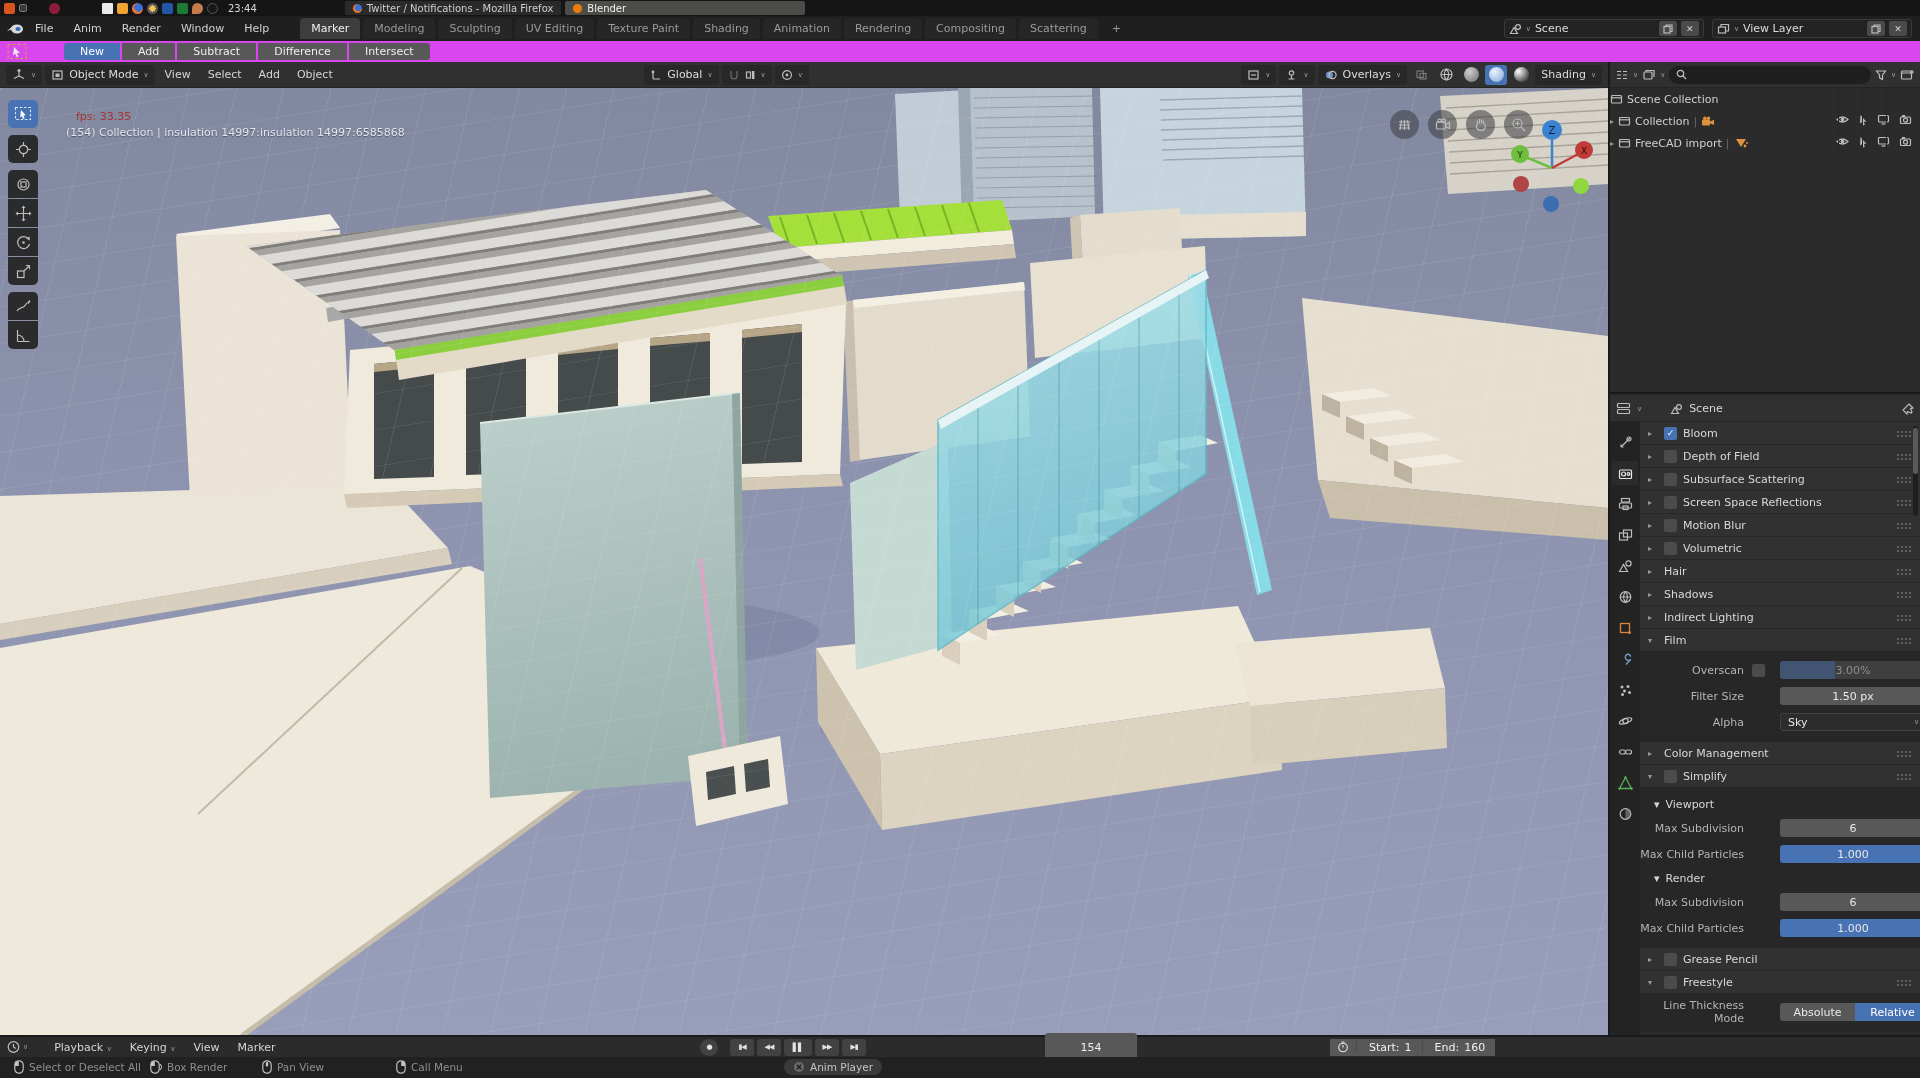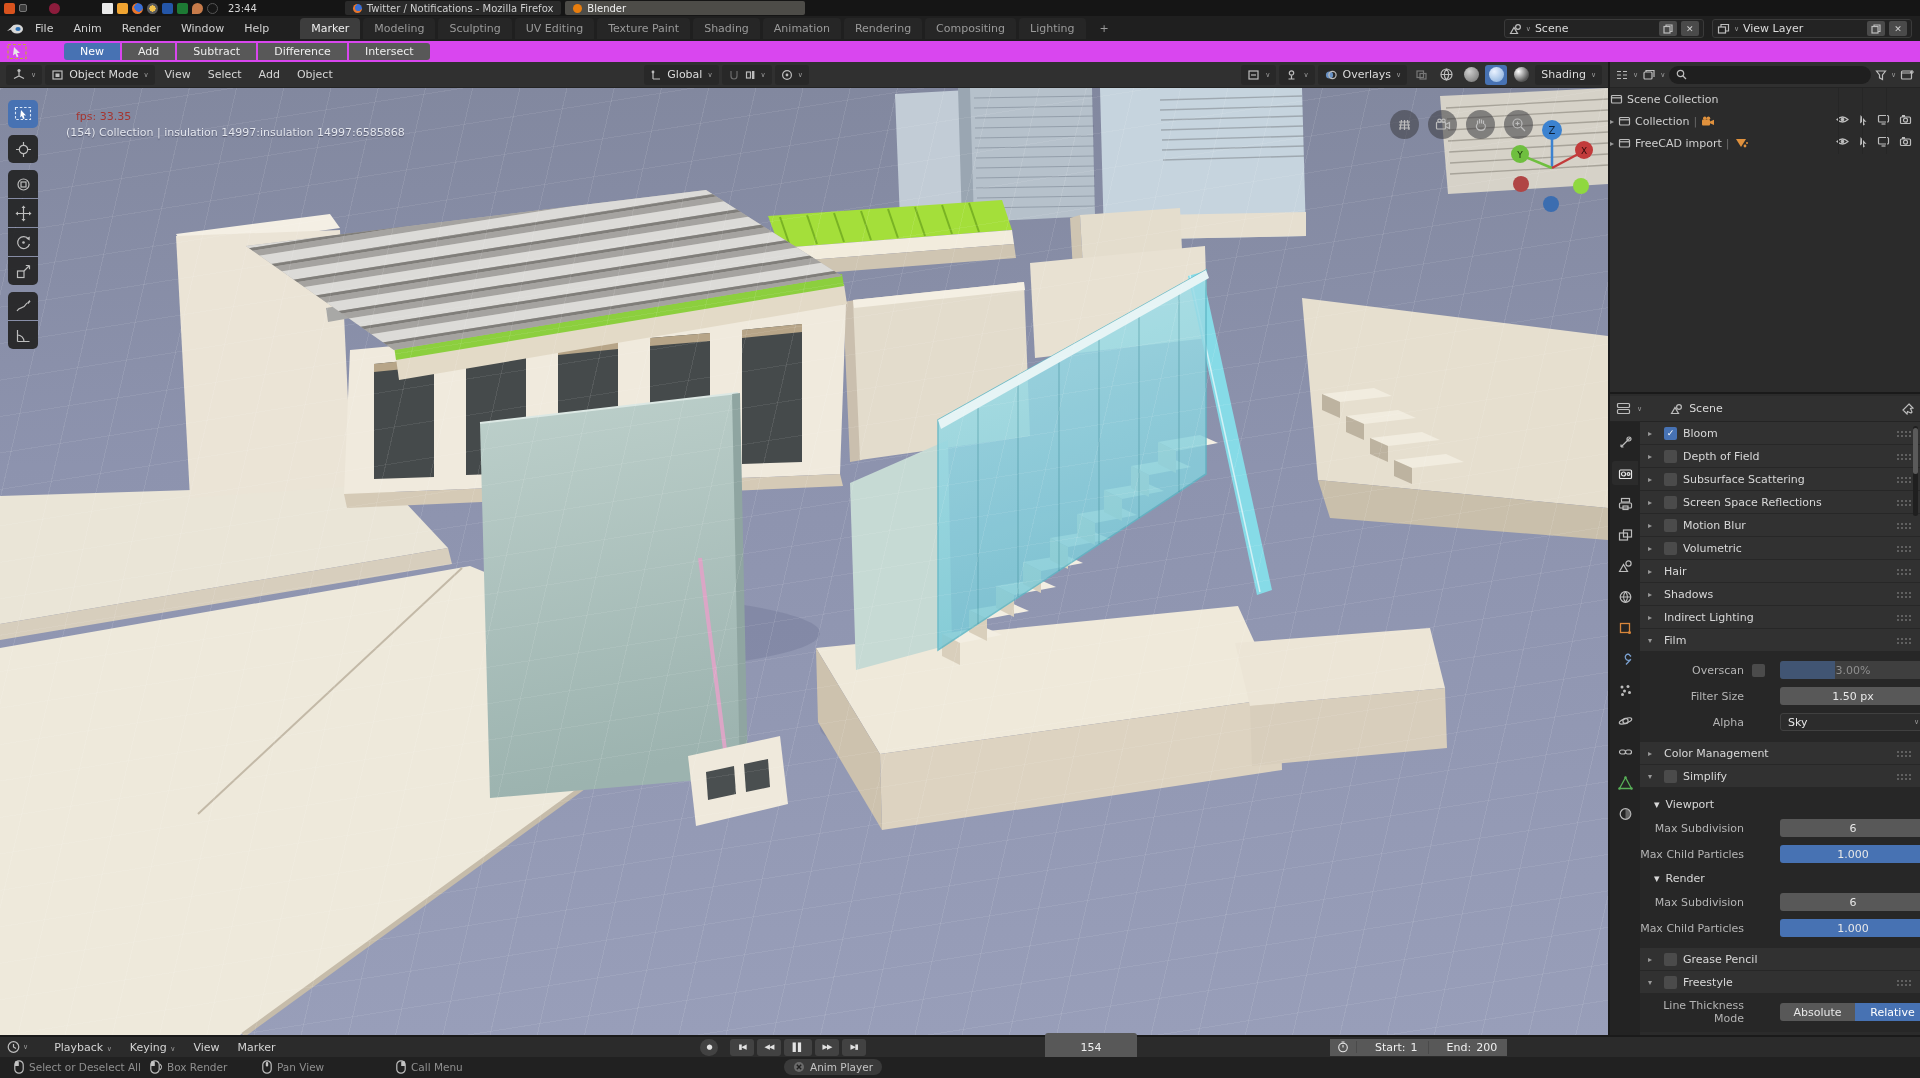--- a/index.html
+++ b/index.html
@@ -147,21 +147,21 @@
     <span style="width:18px"></span>
     <span class="wtab active">Marker</span>
     <span class="wtab">Modeling</span>
     <span class="wtab">Sculpting</span>
     <span class="wtab">UV Editing</span>
     <span class="wtab">Texture Paint</span>
     <span class="wtab">Shading</span>
     <span class="wtab">Animation</span>
     <span class="wtab">Rendering</span>
     <span class="wtab">Compositing</span>
-    <span class="wtab">Lighting</span>
+    <span class="wtab">Scattering</span>
     <span class="wtab" style="background:transparent">+</span>
     <span style="flex:1"></span>
     <div class="id-field">
       <svg width="13" height="12" viewBox="0 0 13 12">
           <circle cx="9" cy="4" r="2.4" class="ic-stroke"></circle>
           <path d="M1.5 10.5 L5 4.5 L8.5 10.5 Z" class="ic-stroke"></path>
         </svg>
       <span class="chev">∨</span>
       <span class="name">Scene</span>
       <span class="mini-btn">
@@ -1017,34 +1017,34 @@
         <span class="trans-btn">◀◀</span>
         <span class="trans-btn" style="width:28px;font-size:8px">▌▌</span>
         <span class="trans-btn">▶▶</span>
         <span class="trans-btn">▶▮</span>
       </div>
 
       <div class="tl-pill abs" style="left:1045px;width:92px">
         <span>154</span>
       </div>
 
-      <div class="row abs" style="left:1330px;gap:8px;height:17px;background:#585858;border-radius:0;overflow:hidden">
+      <div class="row abs" style="left:1330px;gap:2px;height:17px;background:#585858;border-radius:0;overflow:hidden">
         <span style="display:flex;align-items:center;padding:0 7px;border-right:1px solid #4a4a4a">
           <svg width="12" height="12" viewBox="0 0 12 12">
               <circle cx="6" cy="6.5" r="4.3" stroke="#e8e8e8" fill="none" stroke-width="1.1"></circle>
               <path d="M6 4 V6.5 M4.5 1 H7.5" stroke="#e8e8e8" fill="none" stroke-width="1.1"></path>
             </svg>
         </span>
         <span style="display:flex;align-items:center;gap:5px;padding:0 10px;border-right:1px solid #4a4a4a;color:#f0f0f0">
           <span>Start:</span>
             <span>1</span>
         </span>
         <span style="display:flex;align-items:center;gap:5px;padding:0 10px;color:#f0f0f0">
           <span>End:</span>
-            <span>200</span>
+            <span>160</span>
         </span>
       </div>
     </div>
   </div>
 
   <div id="status">
     <div class="hint" style="left:14px">
       <svg width="10" height="14" viewBox="0 0 10 14">
           <rect x="0.8" y="0.8" width="8.4" height="12.4" rx="4" class="ic-stroke"></rect>
           <path d="M1 1.5 Q3 1 4.8 1.5 V6 H1 Z" fill="#c4c4c4"></path>

